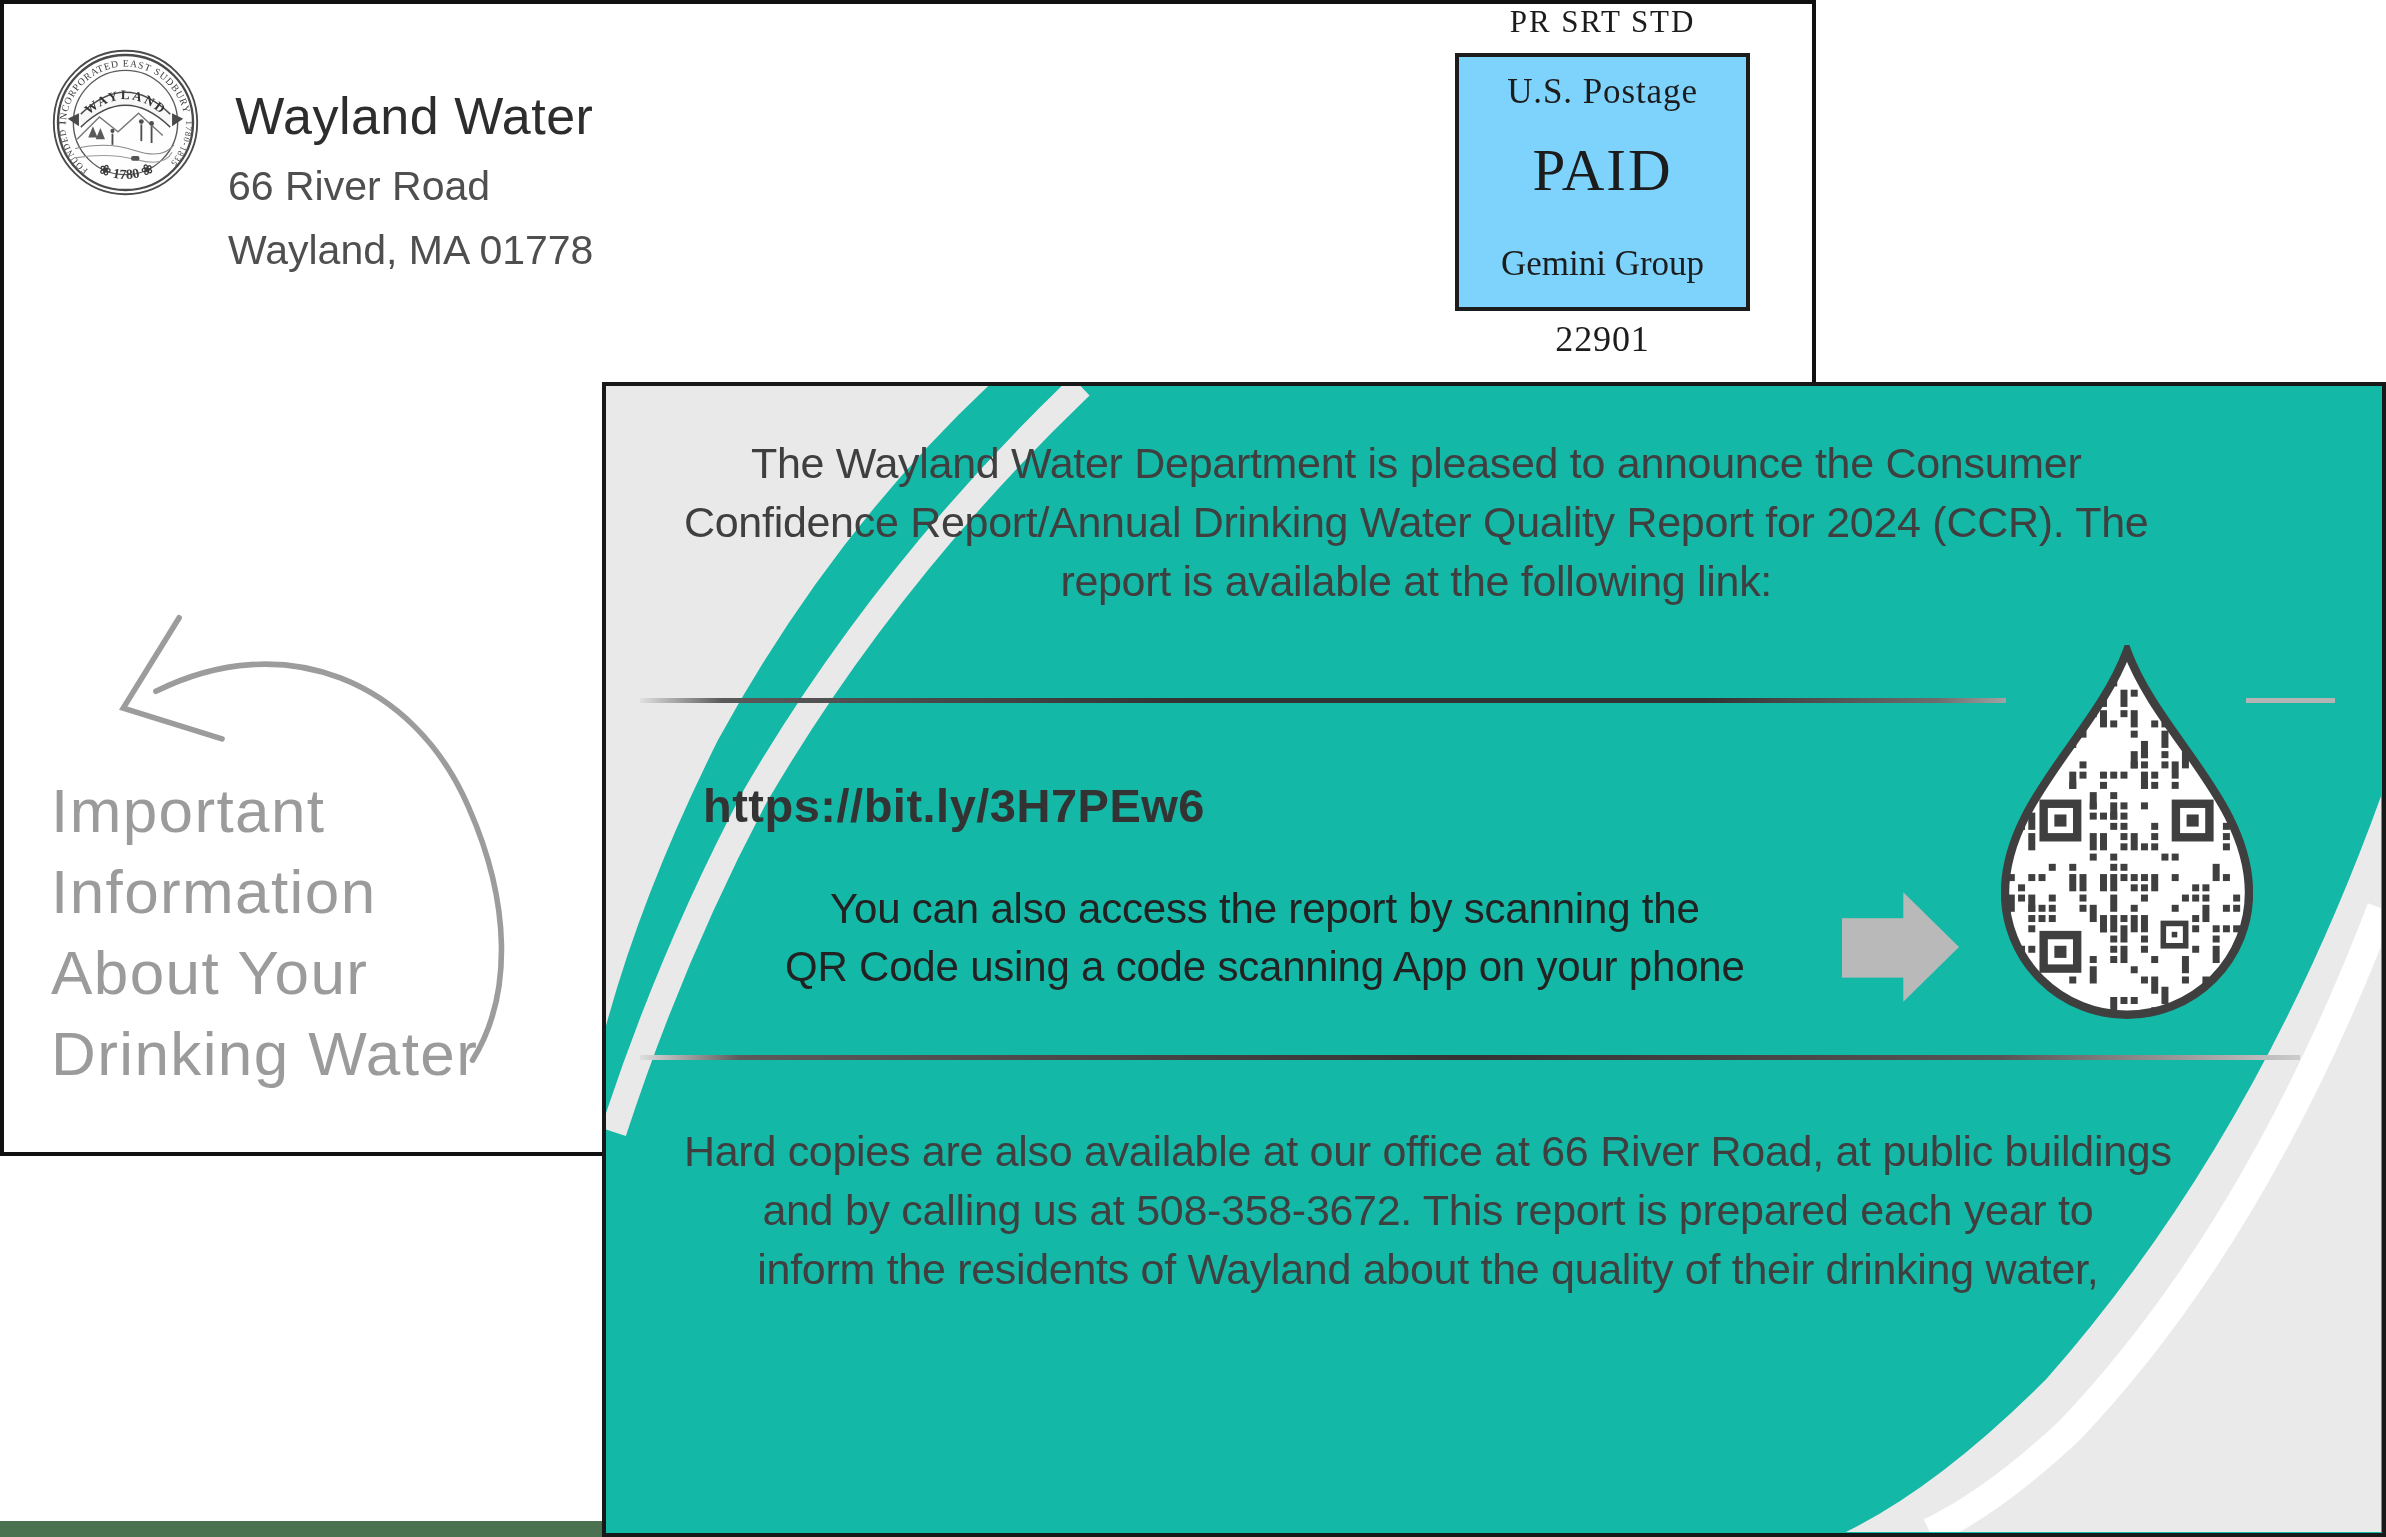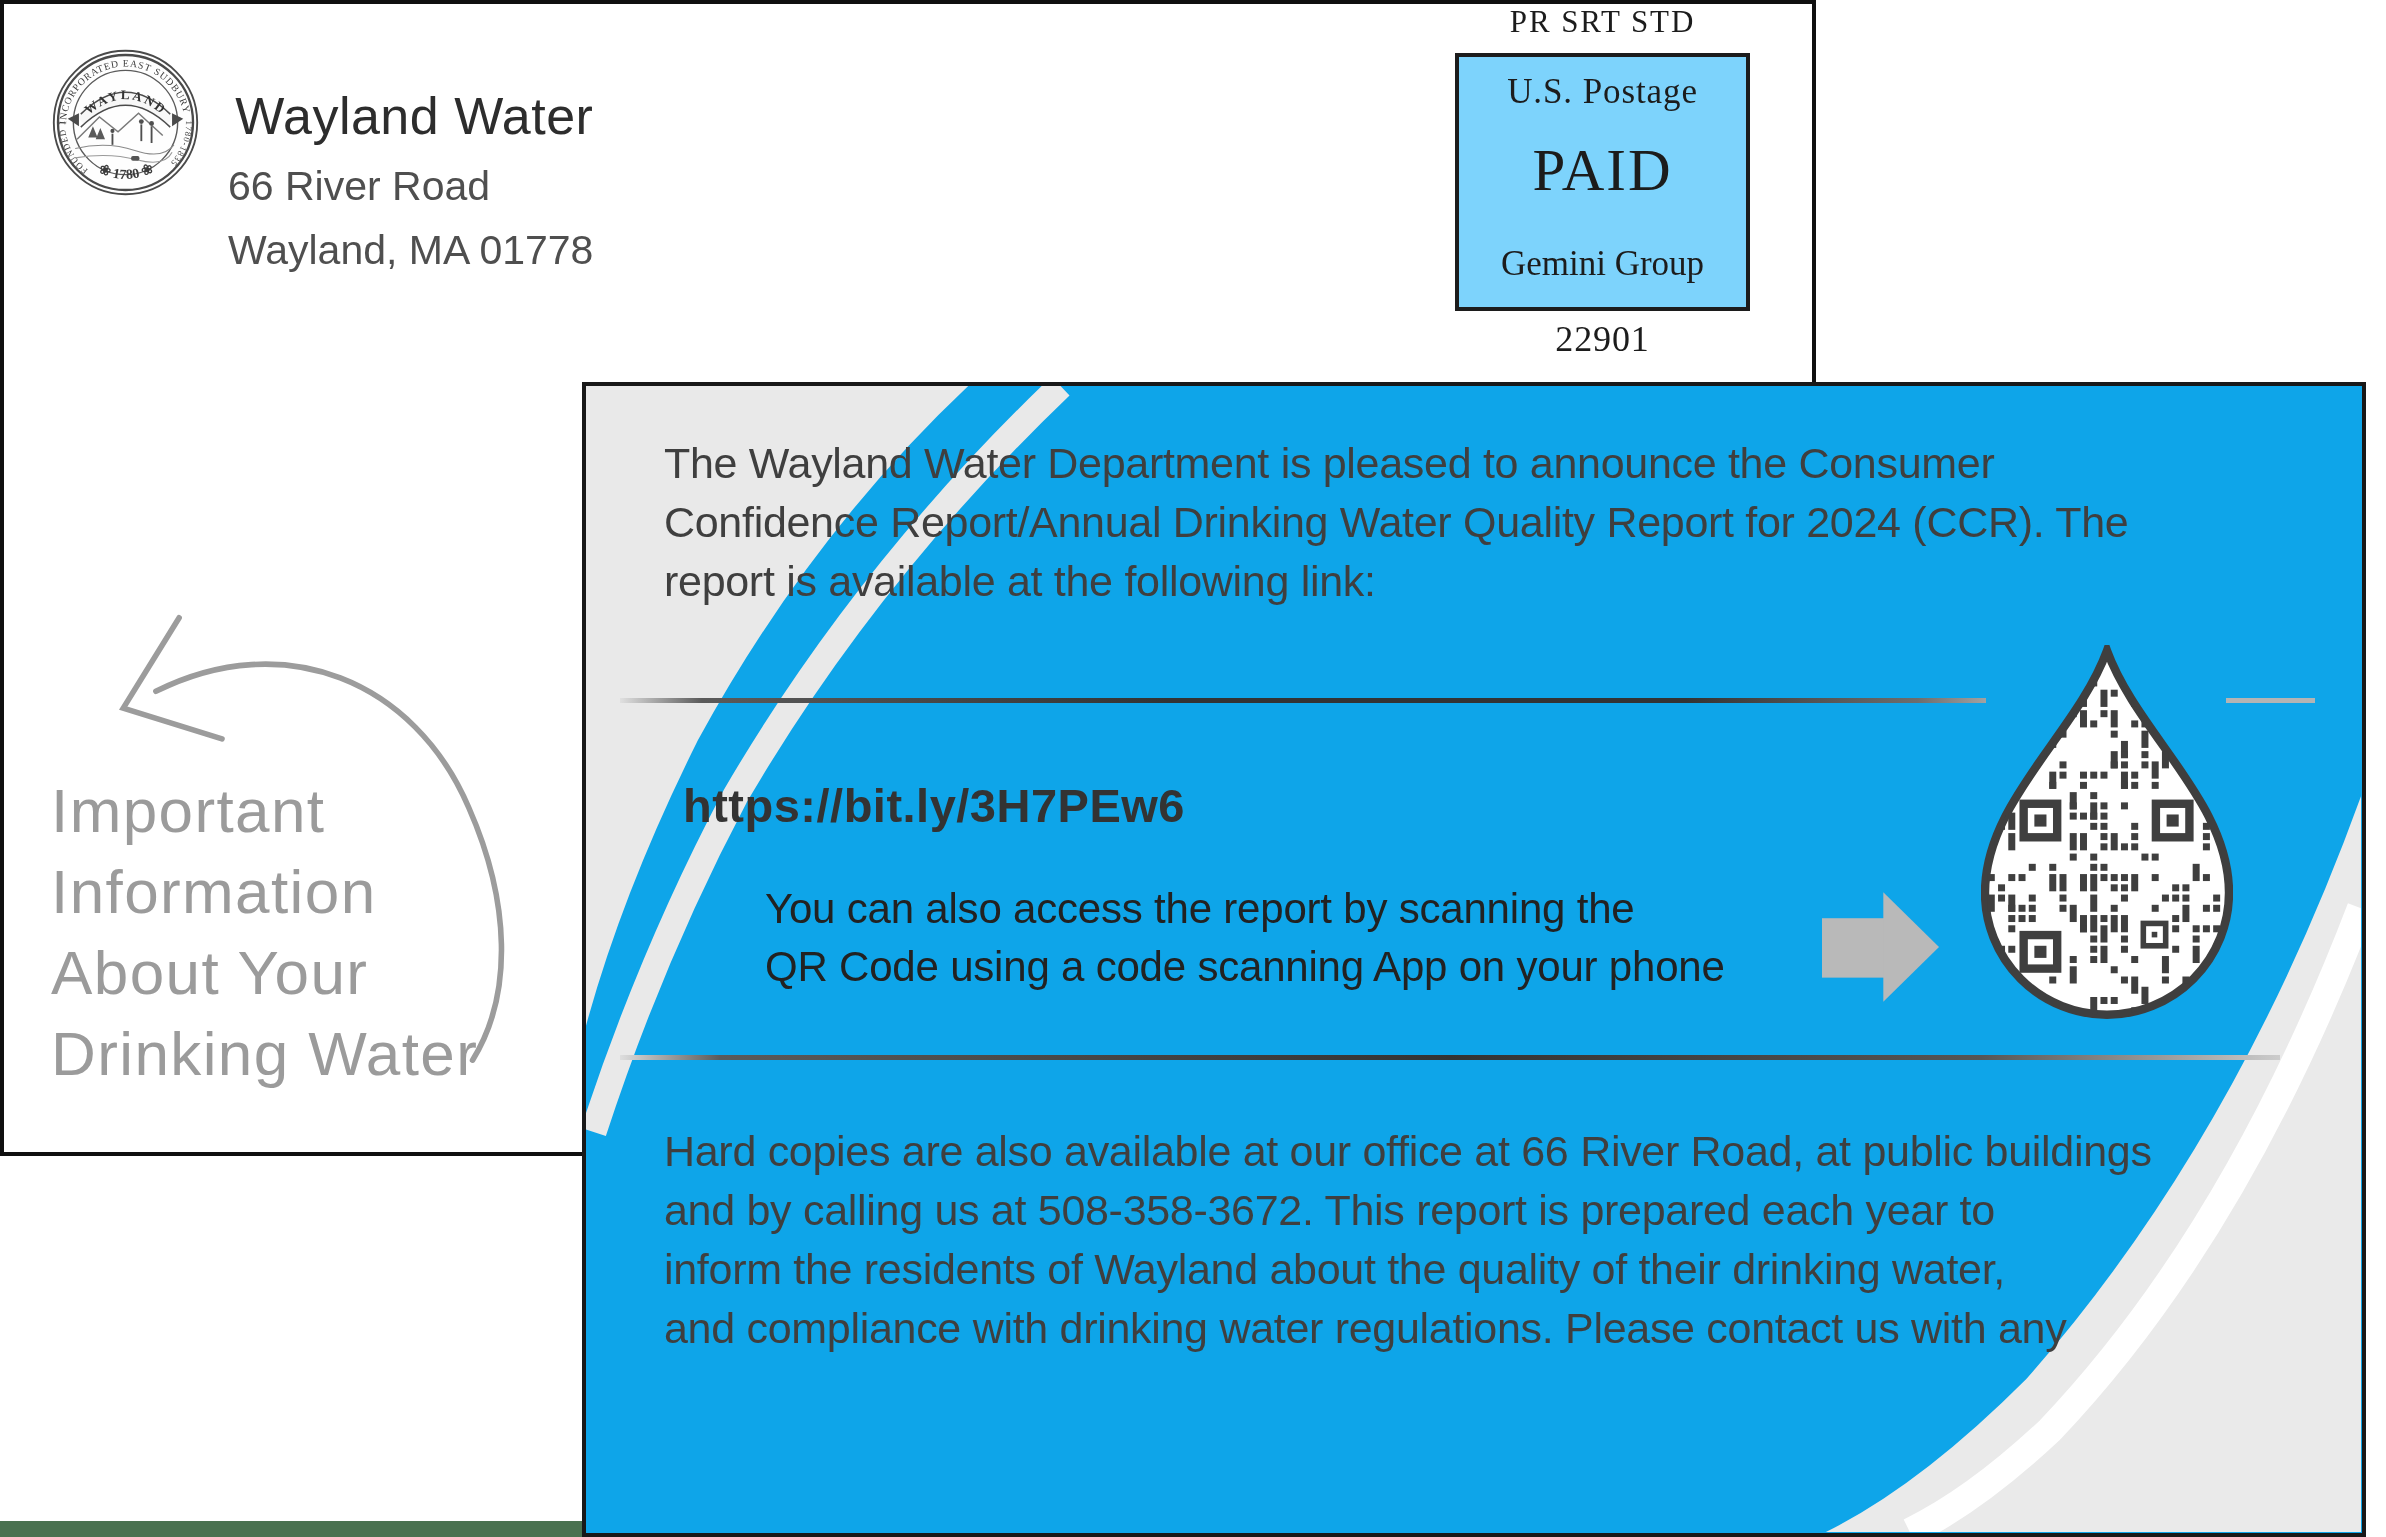--- a/index.html
+++ b/index.html
@@ -24,22 +24,22 @@
   .pst3{font-size:59px;margin-top:3.7px;letter-spacing:1.9px;}
   .pst4{font-size:35px;margin-top:19px;}
   .pst5{font-size:36px;margin-top:14px;letter-spacing:0.9px;}
 
   
   #teaser{position:absolute;left:47px;top:766px;color:#9b9b9b;font-weight:300;
           font-size:62px;line-height:81px;letter-spacing:1.4px;}
   #curve-arrow{position:absolute;left:103px;top:597px;width:420px;height:475px;}
 
   
-  #card{position:absolute;left:582px;top:382px;width:1784px;height:1155px;background:#0ea5e9;
-        border:4.7px solid #181818;box-sizing:border-box;}
+  #card{position:absolute;left:602px;top:382px;width:1784px;height:1155px;background:#14b8a6;
+        border:4.7px solid #181818;box-sizing:border-box;text-align:center;}
   #card-art{position:absolute;left:0;top:0;width:1775px;height:1146px;}
 
   .cardline{white-space:nowrap;}
   #intro{position:absolute;left:78px;top:48px;font-size:43px;line-height:59px;
          font-weight:300;color:#3f3f3f;letter-spacing:-0.3px;}
   #link{position:absolute;left:97px;top:392px;font-size:47px;font-weight:700;color:#333333;
         letter-spacing:0.5px;}
   #qr-instr{position:absolute;left:179px;top:494px;font-size:42px;line-height:58px;
             font-weight:500;color:#222222;letter-spacing:-0.2px;}
   #hardcopy{position:absolute;left:78px;top:736px;font-size:43px;line-height:59px;
@@ -463,17 +463,16 @@
         <rect x="171" y="296" width="30" height="30" fill="#3f3f3f"></rect>
         <rect x="177" y="302" width="18" height="18" fill="#ffffff"></rect>
         <rect x="183" y="308" width="6" height="6" fill="#3f3f3f"></rect>
       </g>
     </svg>
 
     <div id="hardcopy">
       <div class="cardline">Hard copies are also available at our office at 66 River Road, at public buildings</div>
       <div class="cardline">and by calling us at 508-358-3672. This report is prepared each year to</div>
       <div class="cardline">inform the residents of Wayland about the quality of their drinking water,</div>
-      <div class="cardline">and compliance with drinking water regulations. Please contact us with any</div>
     </div>
   </div>
 </div>
 
 
 </body></html>

